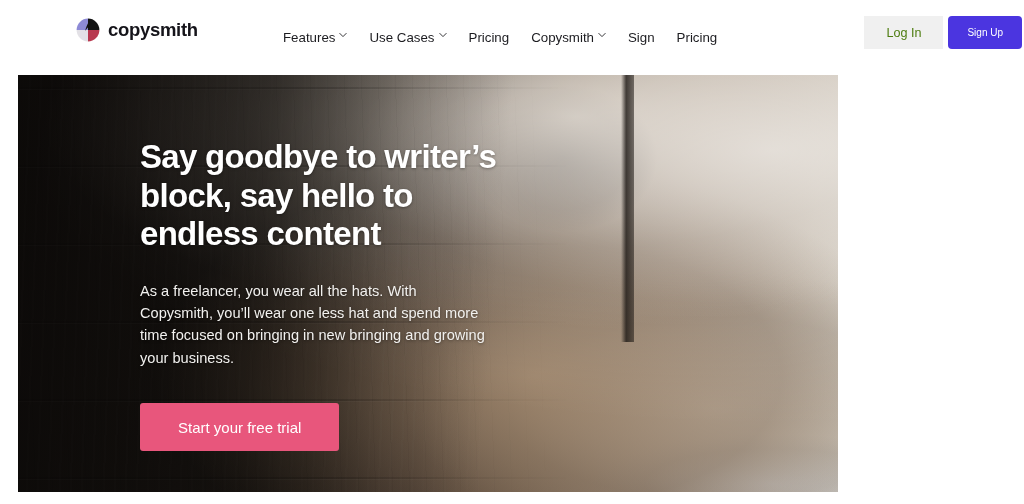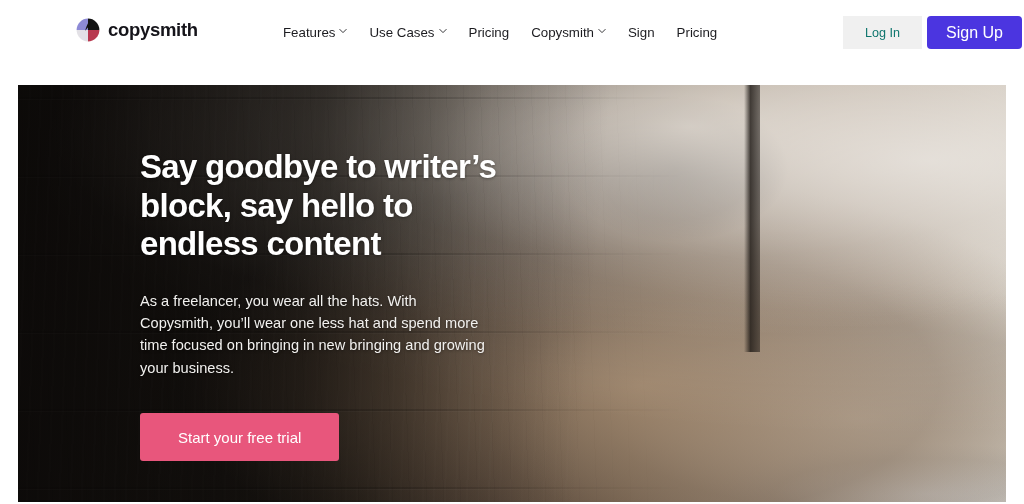--- a/index.html
+++ b/index.html
@@ -53,21 +53,21 @@
     color: #15141a;
     letter-spacing: -0.3px;
     line-height: 1;
   }
 
   .nav {
     position: absolute;
     left: 265px;
     top: 22px;
     display: flex;
-    align-items: center;
+    align-items: flex-end;
     gap: 22px;
     height: 22px;
   }
   .nav-item {
     display: flex;
     align-items: center;
     gap: 4px;
     font-size: 13.3px;
     color: #1c1c20;
     text-decoration: none;
@@ -87,53 +87,53 @@
     position: absolute;
     right: 20px;
     top: 16px;
     display: flex;
     align-items: stretch;
     gap: 5px;
     height: 33px;
   }
   .btn-login {
     background: #f0f0f0;
-    color: #0f766e;
+    color: #4d7c0f;
     font-size: 12.6px;
     border: none;
     border-radius: 0;
     padding: 0 22px;
     display: flex;
     align-items: center;
     justify-content: center;
     cursor: pointer;
     font-family: inherit;
     white-space: nowrap;
   }
   .btn-signup {
     background: #4b35e0;
     color: #ffffff;
-    font-size: 16px;
+    font-size: 10px;
     border: none;
     border-radius: 4px;
     padding: 0 19px;
     display: flex;
     align-items: center;
     justify-content: center;
     cursor: pointer;
     font-family: inherit;
     white-space: nowrap;
   }
 
   
   .hero {
     position: absolute;
     left: 18px;
-    top: 85px;
-    width: 988px;
+    top: 75px;
+    width: 820px;
     height: 417px;
     overflow: hidden;
     background: #4d7c0f;
   }
 
   
   .hero-photo {
     position: absolute;
     inset: 0;
     background:

